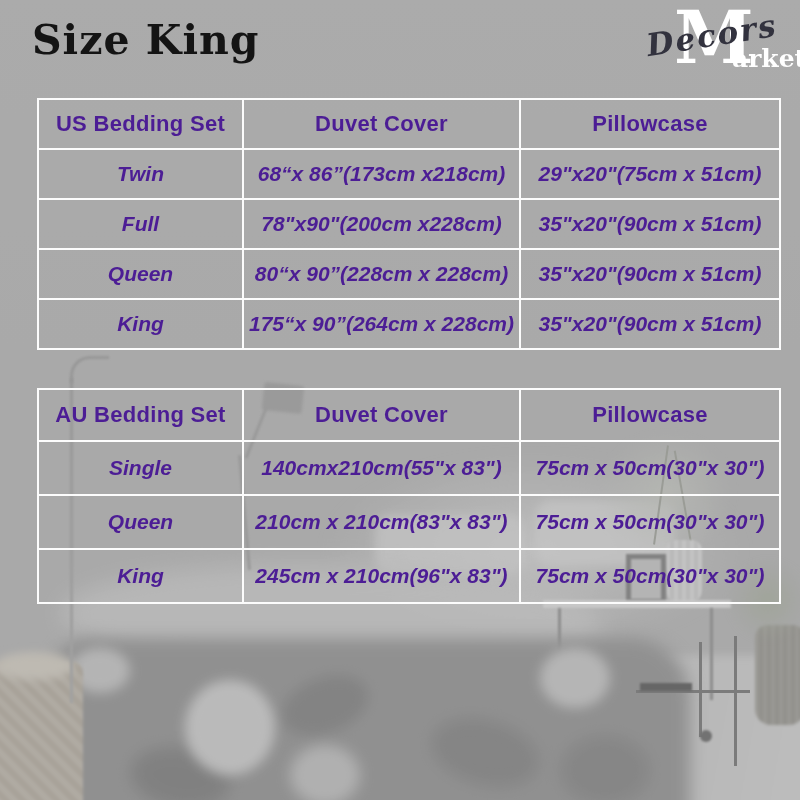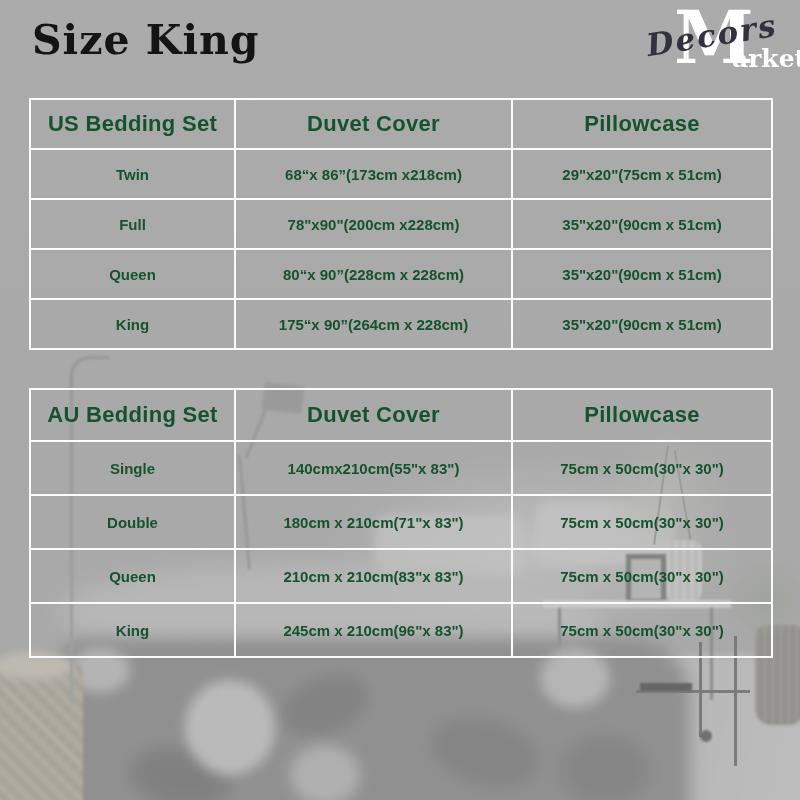--- a/index.html
+++ b/index.html
@@ -53,27 +53,27 @@
          font-size:41px;font-weight:700;letter-spacing:1px;color:#141414;}
   .logo{position:absolute;left:648px;top:6px;width:145px;height:75px;}
   .logo span{position:absolute;line-height:1;}
   .logo-m{left:26px;top:-4px;font-family:"DejaVu Serif","Liberation Serif",serif;font-weight:700;
           font-size:72px;color:#fff;}
   .logo-script{left:-2px;top:14px;font-family:"DejaVu Serif","Liberation Serif",serif;font-style:italic;
           font-weight:700;font-size:31px;color:#32323e;transform:rotate(-9deg);letter-spacing:2px;}
   .logo-suffix{left:84px;top:40px;font-family:"DejaVu Serif","Liberation Serif",serif;font-weight:700;
           font-size:25px;color:#fff;}
 
-  .size-table{position:absolute;left:29px;width:742px;border-collapse:collapse;table-layout:fixed;
-          color:#14532d;text-align:center;padding-left:44px;}
+  .size-table{position:absolute;left:37px;width:742px;border-collapse:collapse;table-layout:fixed;
+          color:#4c1d95;text-align:center;padding-left:44px;}
   .t-us{top:98px;}
   .t-au{top:388px;border-radius:32px;}
   .size-table th,.size-table td{border:2px solid #fcfcfc;padding:0;overflow:hidden;white-space:nowrap;}
   .size-table th{font-size:22px;font-weight:700;letter-spacing:.3px;}
-  .size-table td{font-size:15px;font-weight:600;}
+  .size-table td{font-size:21px;font-weight:600;font-style:italic;}
   .t-us thead tr{height:50px;}  .t-us tbody tr{height:50px;}
   .t-au thead tr{height:52px;}  .t-au tbody tr{height:54px;}
   .col-name{width:205px;} .col-duvet{width:277px;} .col-pillow{width:260px;}
 
   .notes{position:absolute;left:32px;top:678px;width:748px;color:#1d1d1d;font-weight:700;
          font-size:18.5px;line-height:21px;}
   .note{margin:0;white-space:pre-wrap;}
   .note + .note{margin-top:13px;}
 </style>
 </head>
@@ -180,25 +180,20 @@
         <th>Pillowcase</th>
       </tr>
     </thead>
     <tbody>
       <tr>
         <td>Single</td>
         <td>140cmx210cm(55"x 83")</td>
         <td>75cm x 50cm(30"x 30")</td>
       </tr>
       <tr>
-        <td>Double</td>
-        <td>180cm x 210cm(71"x 83")</td>
-        <td>75cm x 50cm(30"x 30")</td>
-      </tr>
-      <tr>
         <td>Queen</td>
         <td>210cm x 210cm(83"x 83")</td>
         <td>75cm x 50cm(30"x 30")</td>
       </tr>
       <tr>
         <td>King</td>
         <td>245cm x 210cm(96"x 83")</td>
         <td>75cm x 50cm(30"x 30")</td>
       </tr>
     </tbody>

